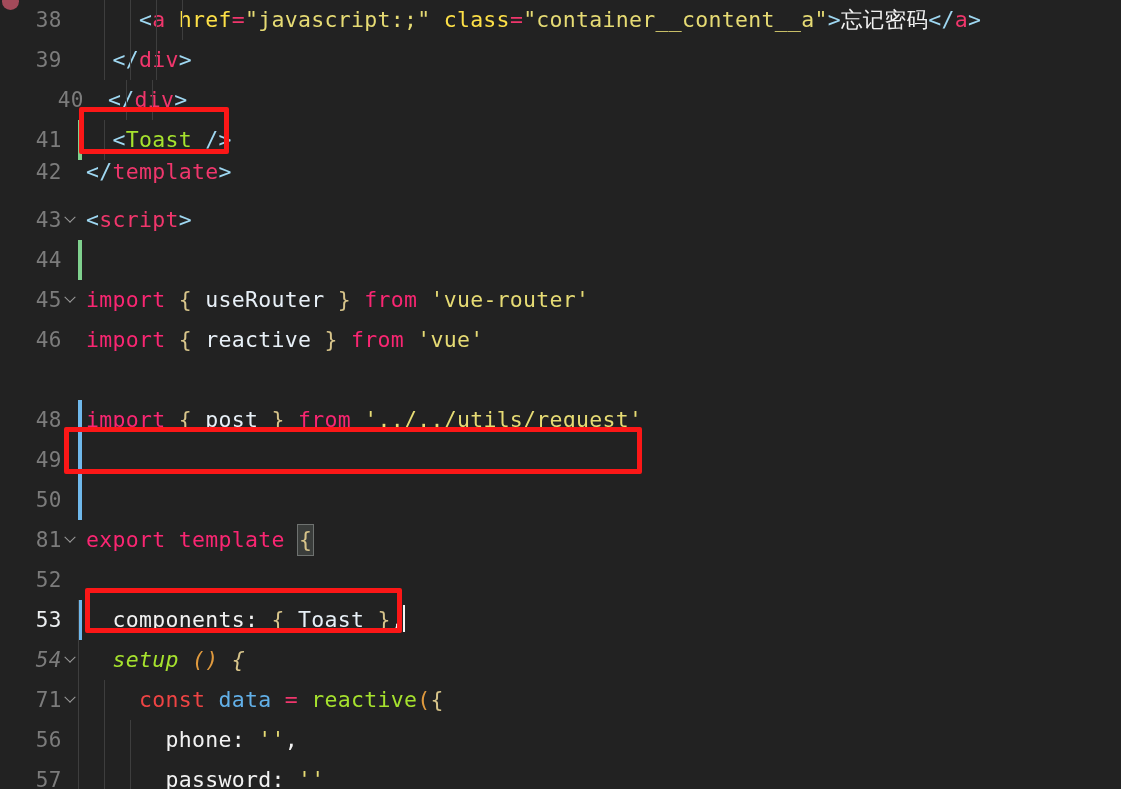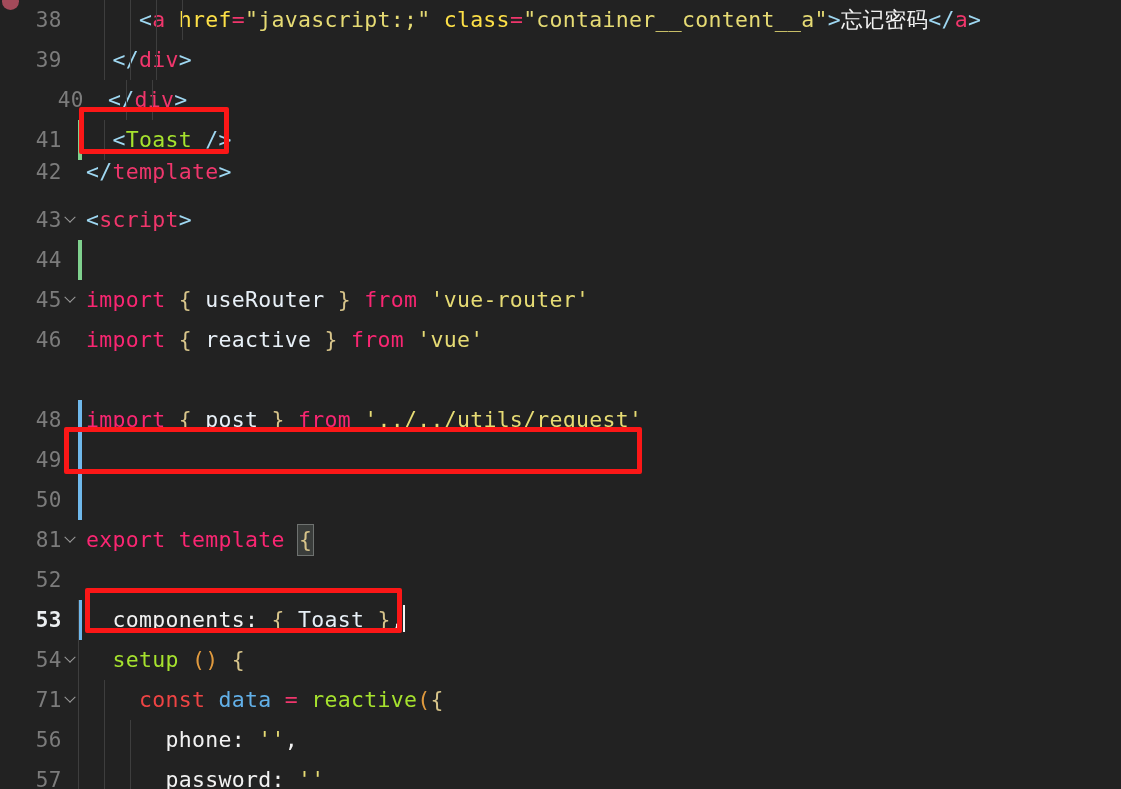--- a/index.html
+++ b/index.html
@@ -39,21 +39,21 @@
     right: 16px; top: 0;
     width: 58px;
     text-align: right;
     font-size: 21px;
     line-height: 40px;
     color: #7c7c7c;
     letter-spacing: 0.5px;
   }
   .row.active .lineno {
     color: #eceff1;
-    font-weight: bold;
+    font-weight: normal;
   }
   .fold {
     position: absolute;
     right: 0px; top: 0;
     width: 16px;
     height: 40px;
     line-height: 40px;
     text-align: center;
     color: #8a8a8a;
     font-size: 12px;
@@ -277,21 +277,21 @@
 
   <div class="row active" style="top:600px;position:absolute;left:0;right:0;">
     <div class="gutter">
       <span class="lineno">53</span>
       <span class="fold"></span>
     </div>
     <span class="chg blue"></span>
     <div class="code"><span class="guide" style="left:-8px"></span>  <span class="t-prop">components</span><span class="t-prop">:</span> <span class="t-brace">{</span> <span class="t-ident">Toast</span> <span class="t-brace">}</span><span class="t-prop">,</span><span class="caret"></span></div>
   </div>
 
-  <div class="row" style="top:640px;position:absolute;left:0;right:0;">
+  <div class="row" style="top:640px;position:absolute;left:0;right:0;font-style:italic;">
     <div class="gutter">
       <span class="lineno">54</span>
       <span class="fold on"></span>
     </div>
     <div class="code"><span class="guide" style="left:-8px"></span>  <span class="t-func">setup</span> <span class="t-paren">()</span> <span class="t-brace">{</span></div>
   </div>
 
   <div class="row" style="top:680px;position:absolute;left:0;right:0;">
     <div class="gutter">
       <span class="lineno">71</span>

